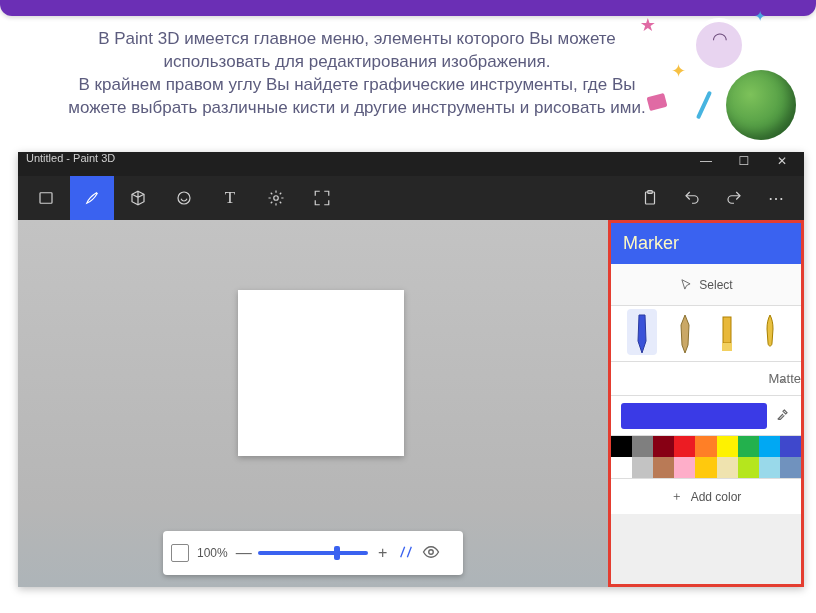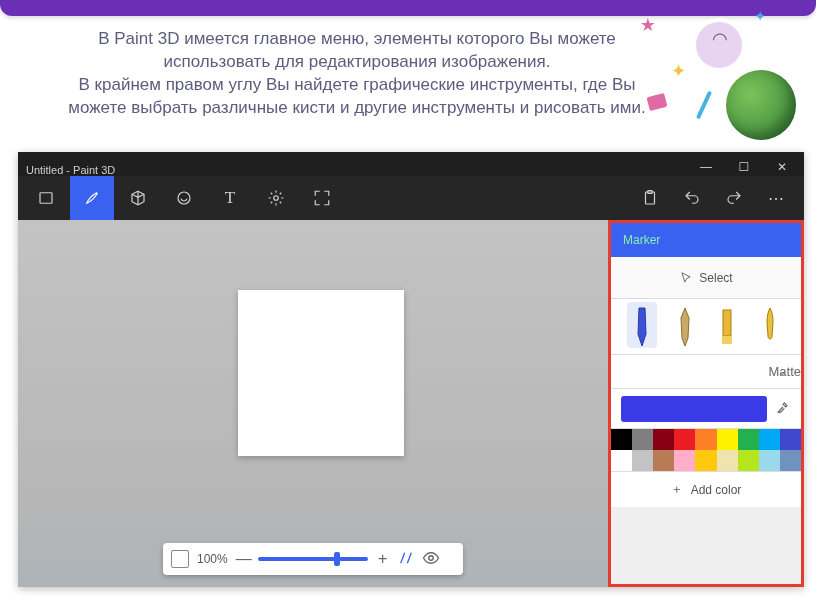--- a/index.html
+++ b/index.html
@@ -64,21 +64,21 @@
     position:absolute;
     left:18px; right:12px; top:152px; bottom:26px;
     background:#b9b9b9;
     box-shadow:0 2px 8px rgba(0,0,0,0.25);
   }
   .titlebar{
     height:24px;
     background:#1f1f1f;
     color:#cfcfcf;
     display:flex;
-    align-items:flex-end;
+    align-items:flex-start;
     font-size:11px;
     padding:0 8px;
     justify-content:space-between;
   }
   .titlebar .tbuttons{ display:flex; gap:10px; }
   .tbtn{ width:28px; height:18px; display:flex; align-items:center; justify-content:center; color:#cfcfcf; font-size:12px;}
   .topbar{
     height:44px;
     background:#262626;
     display:flex;
@@ -102,21 +102,21 @@
   .canvas{
     position:absolute;
     left:220px; top:70px;
     width:166px; height:166px;
     background:#fff;
     box-shadow:0 2px 6px rgba(0,0,0,0.25);
   }
   .zoombar{
     position:absolute;
     bottom:12px; left:50%; transform:translateX(-50%);
-    height:32px; min-width:300px;
+    height:44px; min-width:300px;
     background:#fff;
     border-radius:4px;
     box-shadow:0 2px 5px rgba(0,0,0,0.25);
     display:flex; align-items:center;
     padding:0 8px;
     gap:8px;
     font-size:12px; color:#555;
   }
   .zoombar .sq{ width:18px;height:18px; border:1.5px solid #888; border-radius:2px;}
   .zoombar .slider{
@@ -131,22 +131,22 @@
   
   .sidewrap{
     position:absolute;
     right:0; top:68px; bottom:0;
     width:196px;
     border:3px solid #e43d30;
     background:#efefef;
     display:flex; flex-direction:column;
   }
   .side-title{
-    background:#3a62f0; color:#86efac;
-    font-size:12px; padding:10px 12px;
+    background:#3a62f0; color:#fef9c3;
+    font-size:18px; padding:10px 12px;
   }
   .side-row{
     display:flex; height:42px;
     border-bottom:1px solid #ddd;
     background:#fafafa;
   }
   .side-half{
     flex:1; display:flex; align-items:center; justify-content:center;
     gap:6px; font-size:12px; color:#555;
   }

